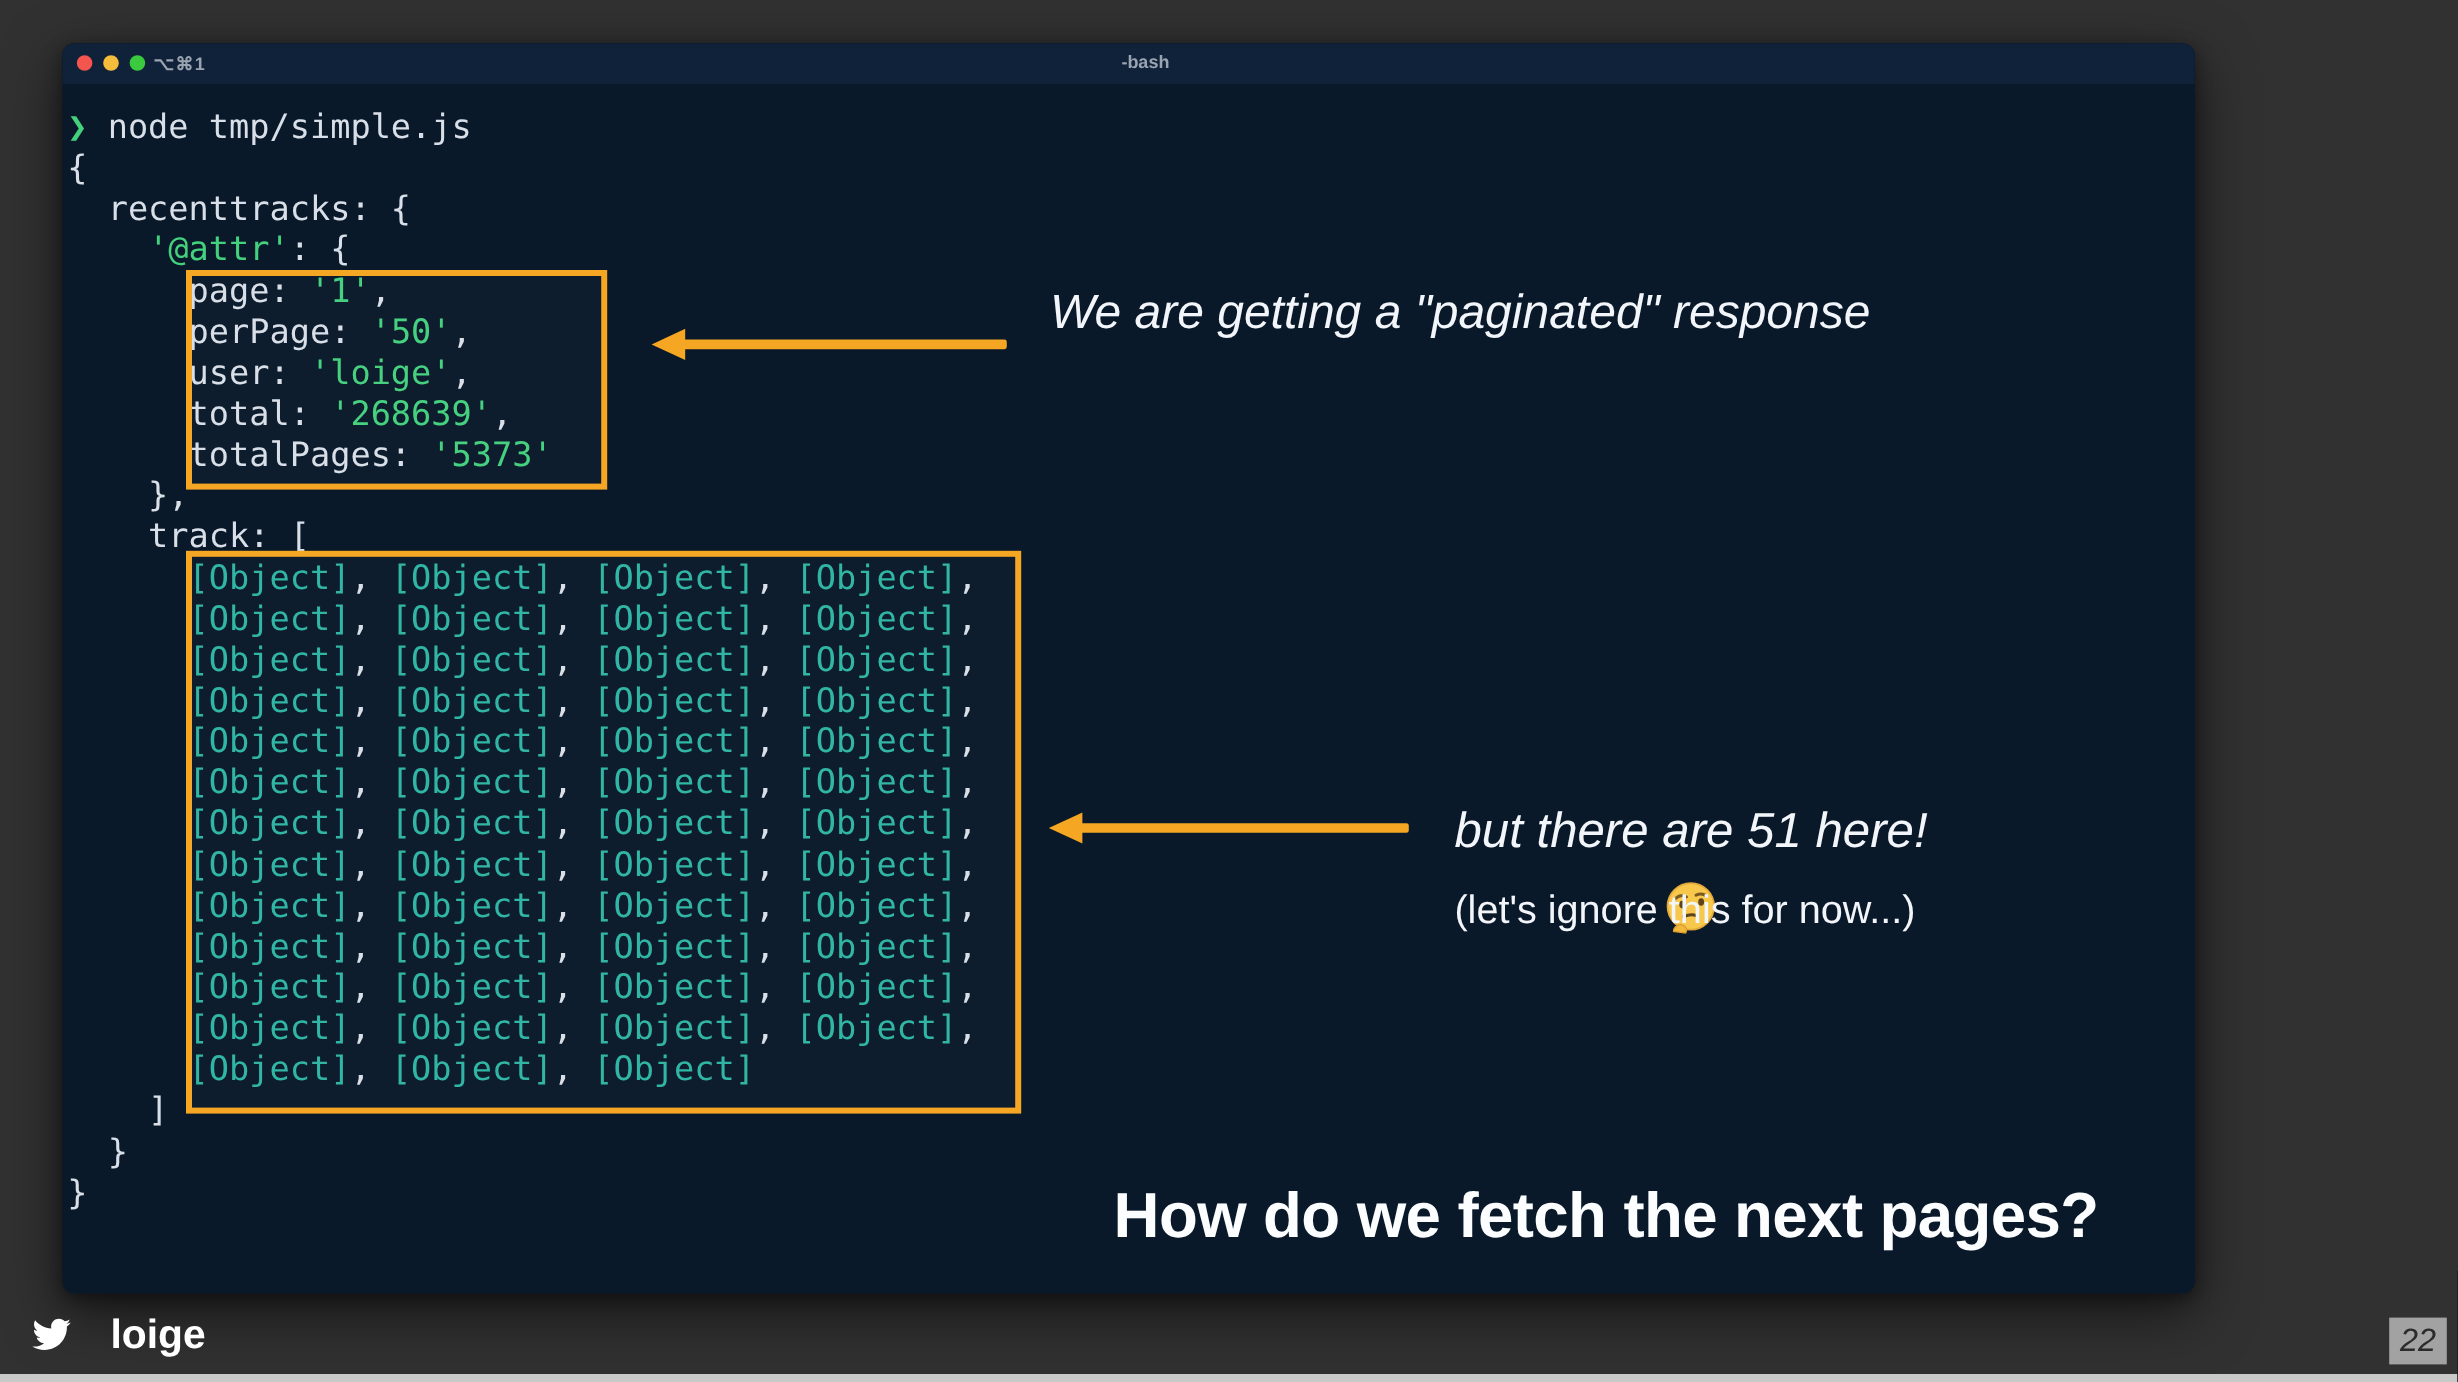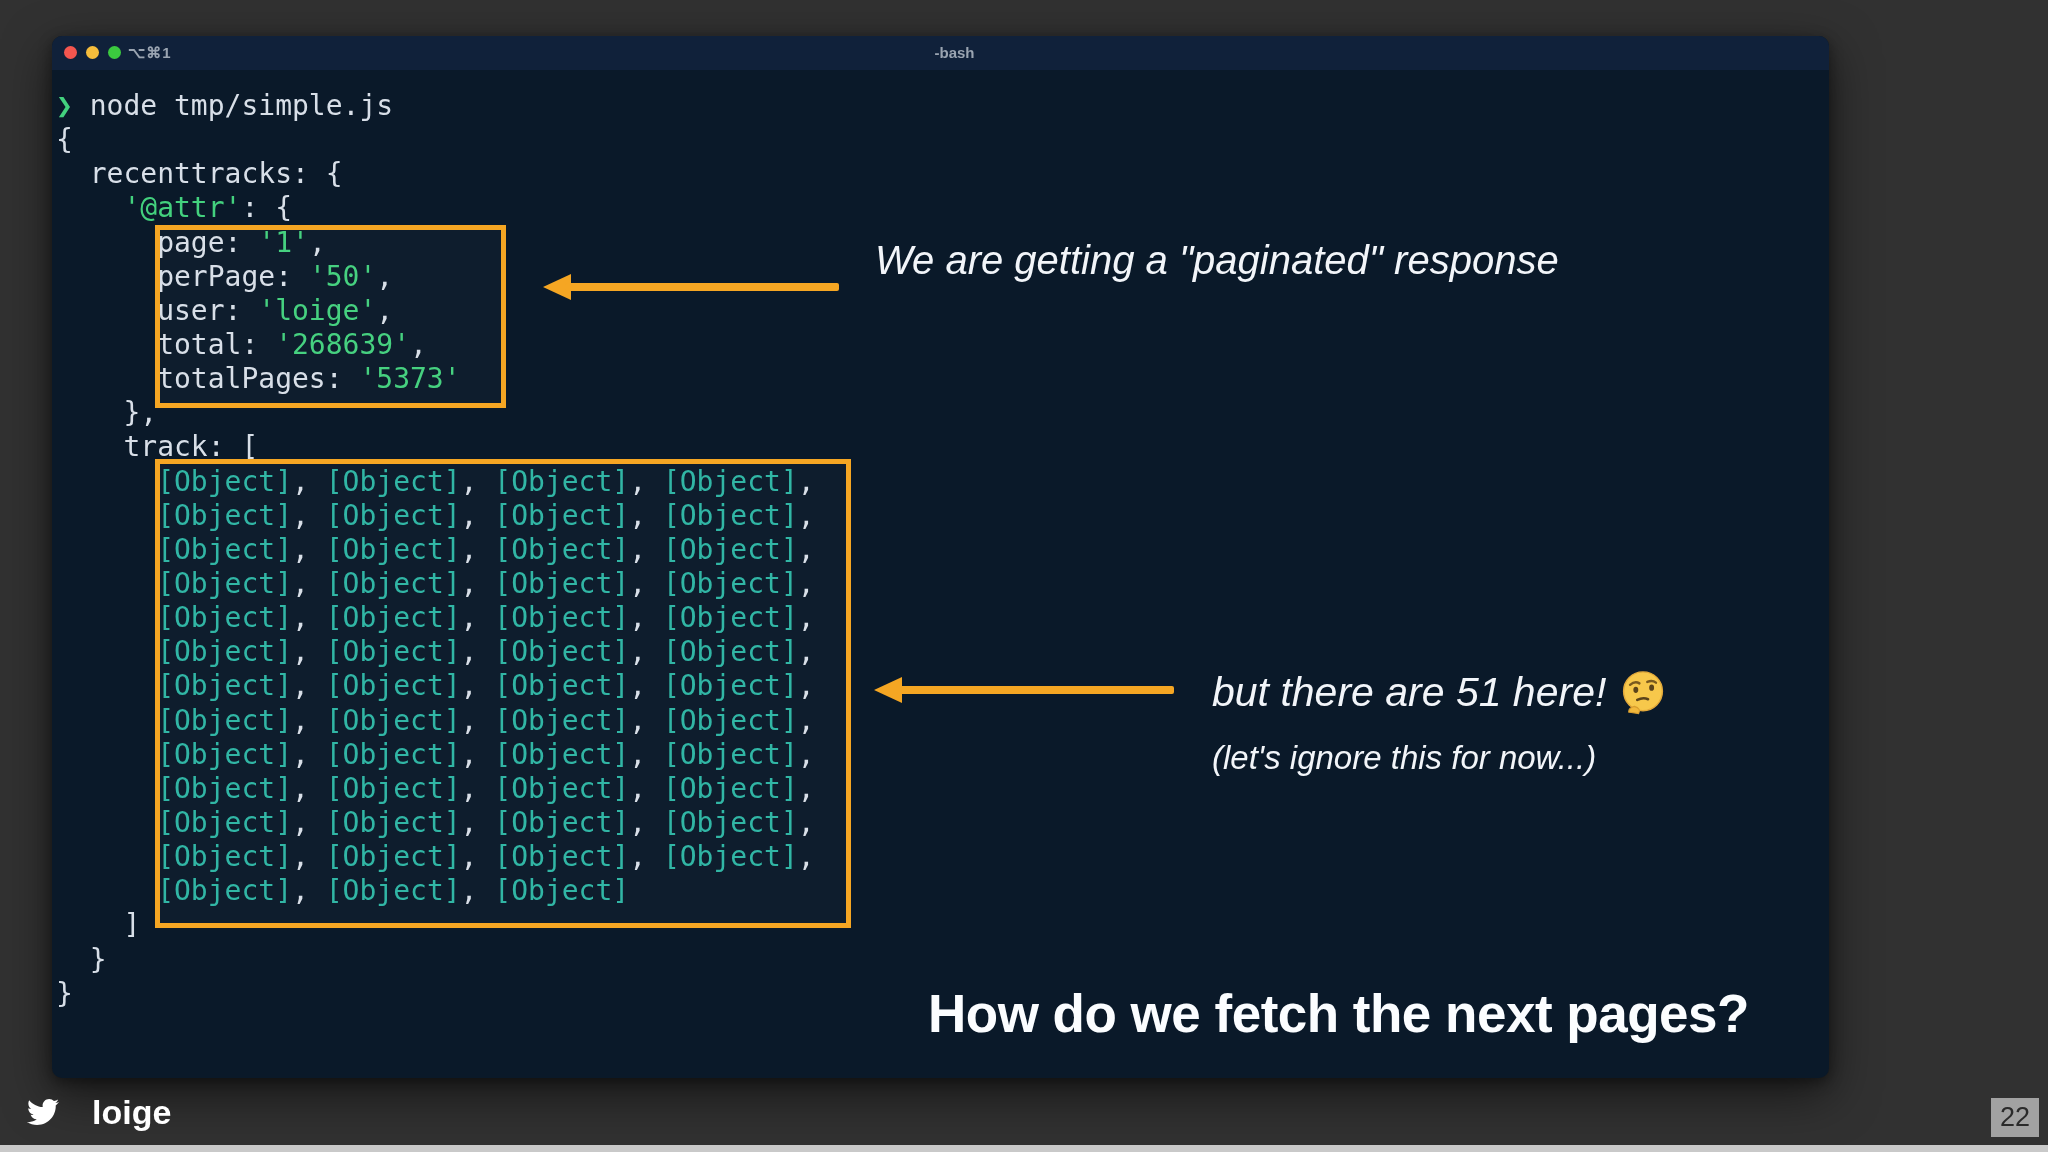--- a/index.html
+++ b/index.html
@@ -69,44 +69,44 @@
   
   .ann-paginated{
     position:absolute;left:875px;top:231px;
     color:var(--text-white,#f2f5f9);
     font-size:40px;font-style:italic;line-height:59px;
   }
   .ann-fiftyone{
     position:absolute;left:1212px;top:665px;
     color:var(--text-white,#f2f5f9);
     font-size:41px;font-style:italic;line-height:54px;
-    display:flex;align-items:center;gap:14px;
+    display:flex;align-items:center;gap:14px;flex-direction:column;
   }
   .ann-ignore{
     position:absolute;left:1212px;top:736px;
     color:var(--text-white,#eef1f5);
-    font-size:33px;line-height:44px;font-style:italic;
+    font-size:33px;line-height:44px;
   }
   .question{
     position:absolute;left:928px;top:982px;
     color:#fbfdff;font-size:53px;font-weight:bold;line-height:64px;
     letter-spacing:-0.5px;
   }
   .emoji{width:46px;height:46px;flex:0 0 auto;}
   
   .footer-handle{
     position:absolute;left:24px;top:1090px;height:44px;
     display:flex;align-items:center;gap:30px;
     color:#ffffff;font-size:34px;font-weight:bold;
   }
   .twitter-svg{width:38px;height:32px;fill:#ffffff;}
   .page-badge{
     position:absolute;left:1991px;top:1098px;width:48px;height:39px;
     background:var(--badge-bg,#a2a2a2);color:var(--badge-text,#2b2b2b);
-    font-size:27px;display:flex;align-items:center;justify-content:center;
+    font-size:27px;display:flex;align-items:center;justify-content:center;font-style:italic;
   }
   .bottom-strip{
     position:absolute;left:0;bottom:0;width:100%;height:7px;
     background:var(--strip,#c9c9c9);
   }
 </style>
 </head>
 <body>
 
 <div class="slide">

